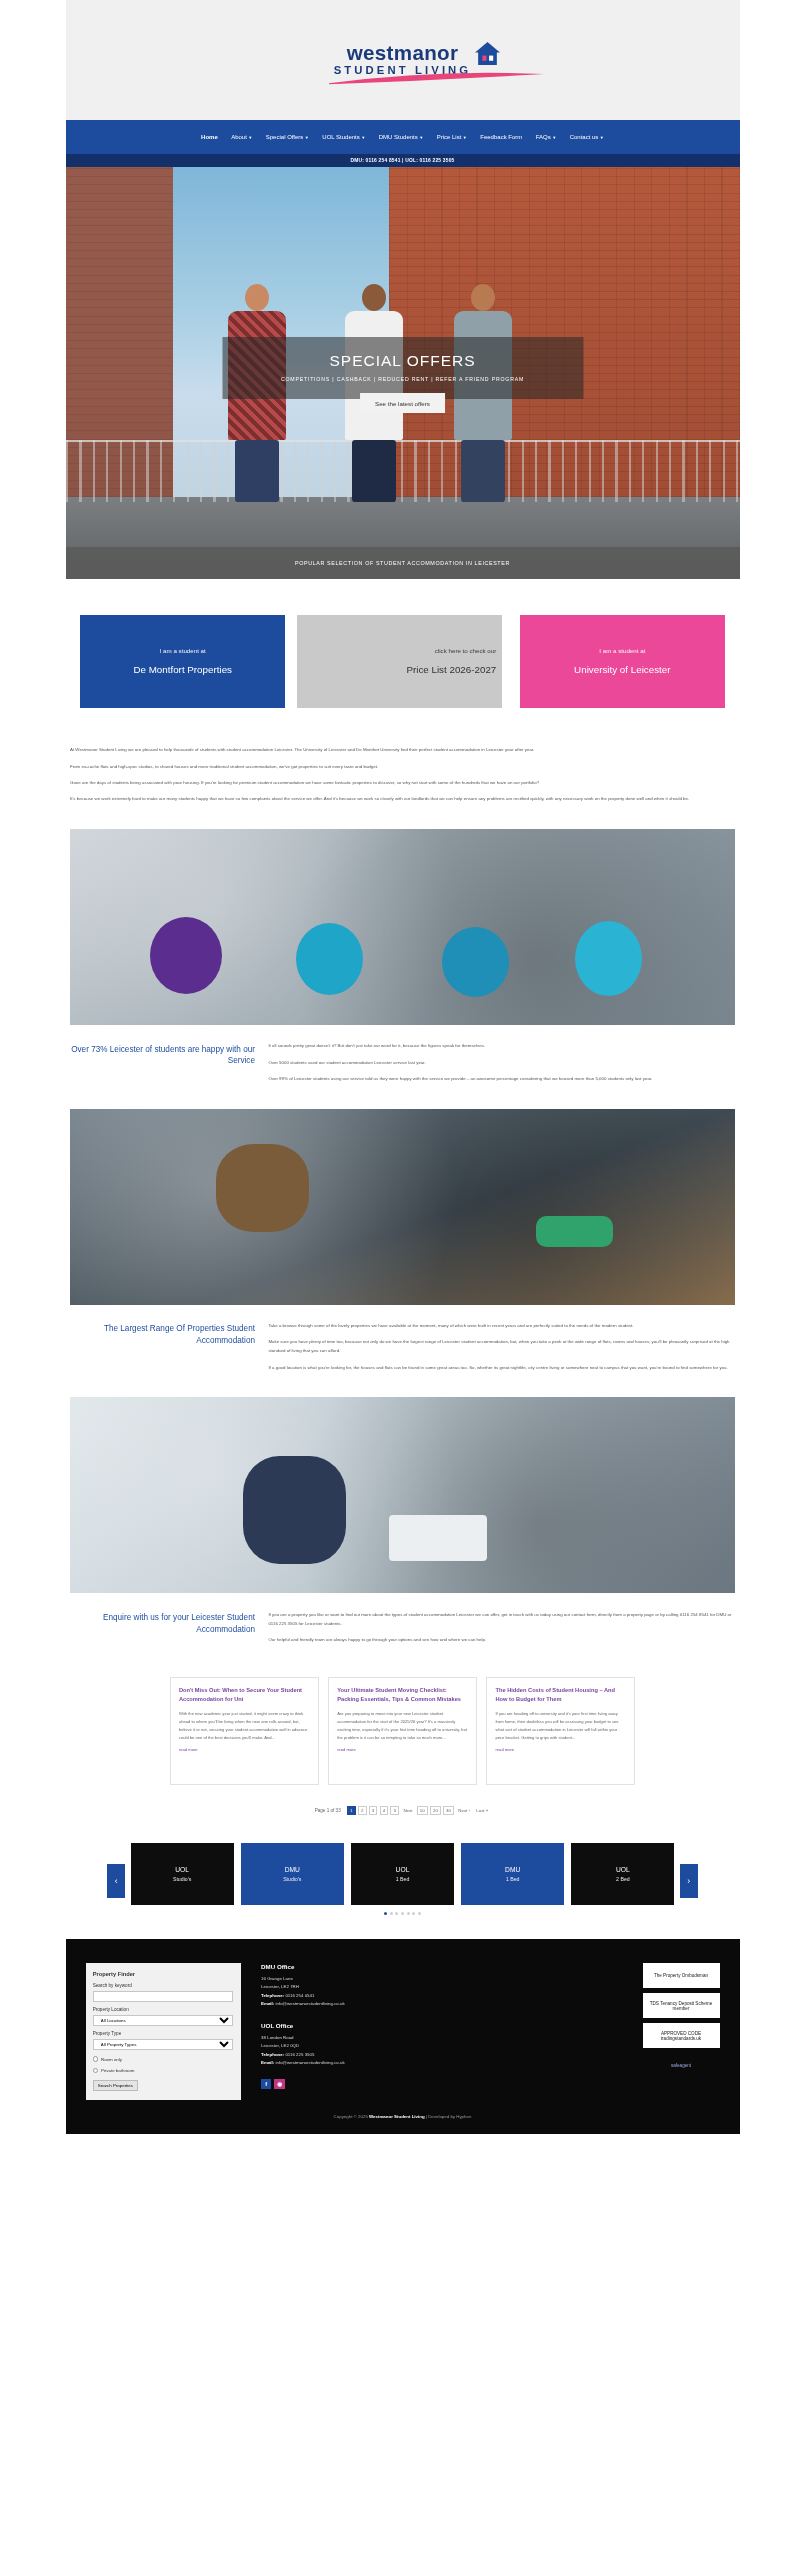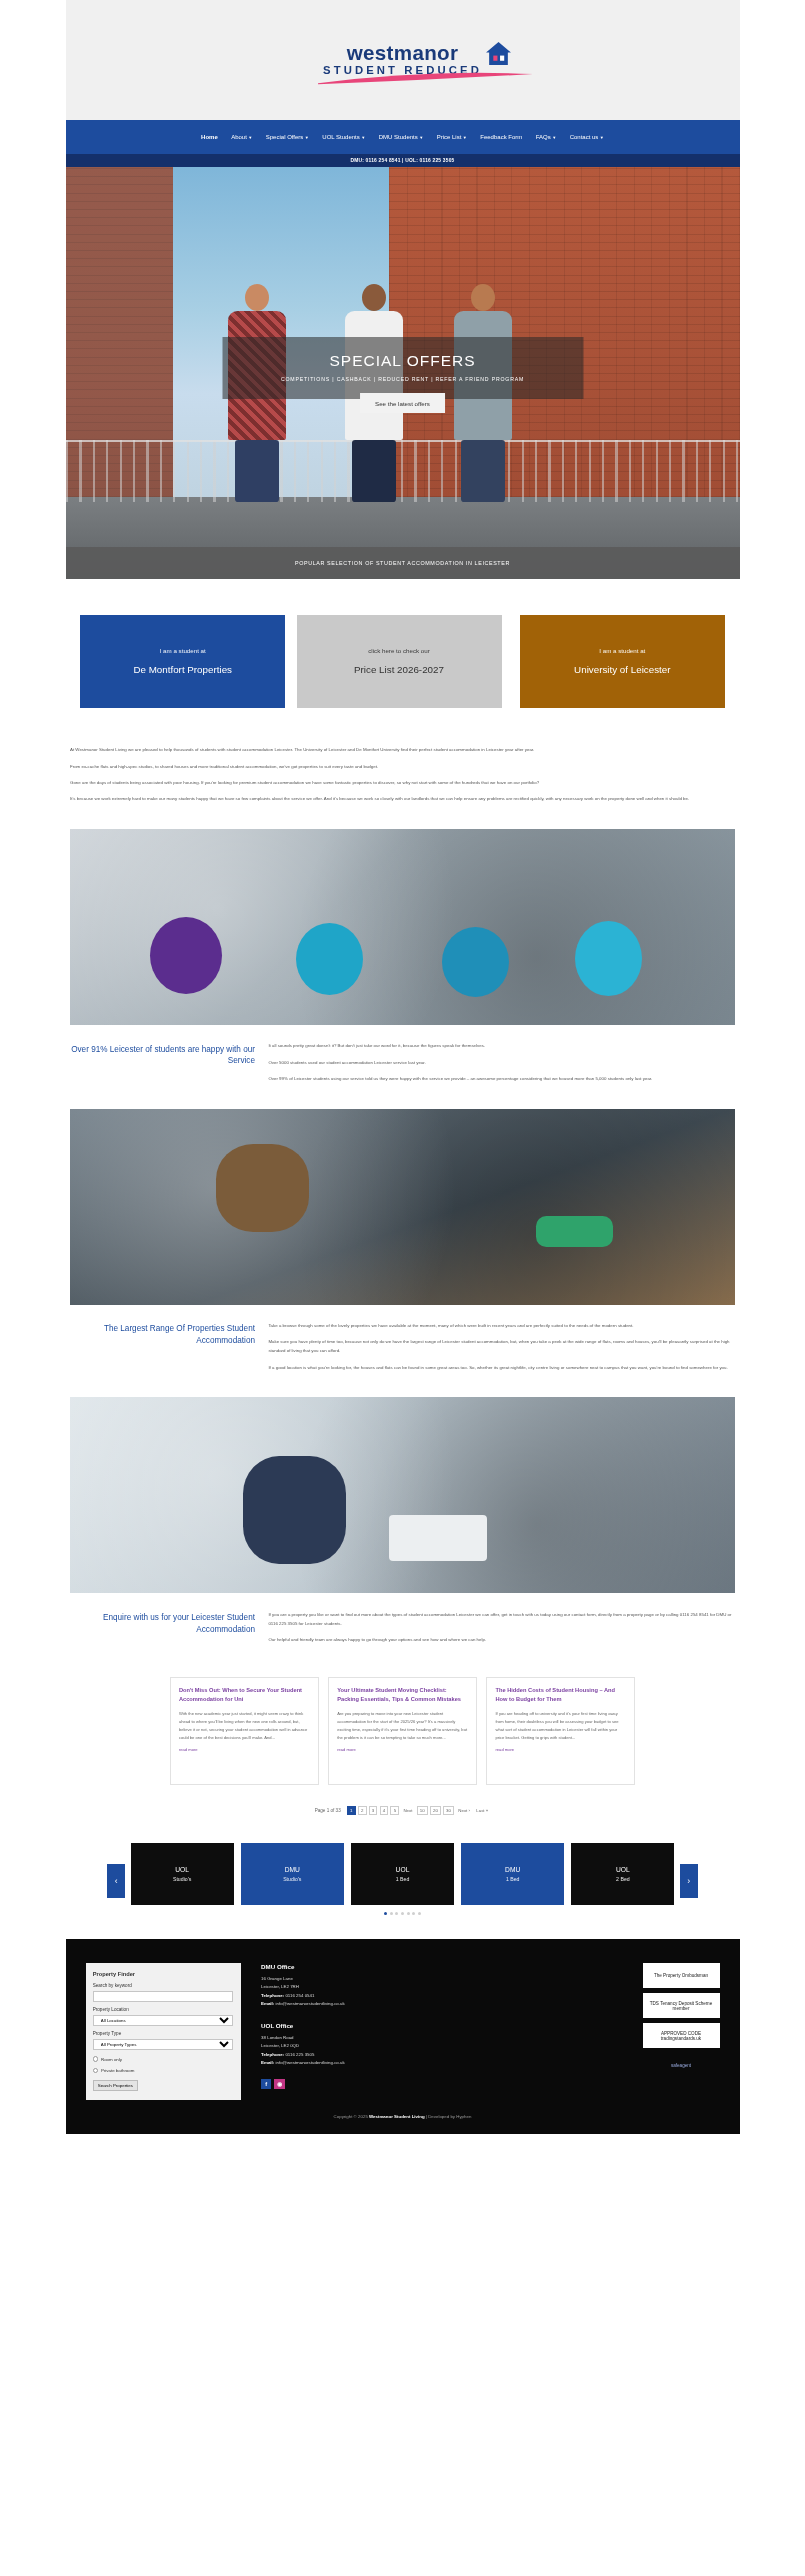--- a/index.html
+++ b/index.html
@@ -183,22 +183,22 @@
   }
   .box {
     width: 205px; height: 93px;
     display: flex; flex-direction: column;
     align-items: center; justify-content: center;
     cursor: pointer;
     text-align: center;
     padding: 5.2px;
   }
   .box-blue { background: #1d4c9e; color: #fff; }
-  .box-gray { background: #c9c9c9; color: #333; }
-  .box-black { background: #a16207; color: #fff; margin-left: 7px; }
+  .box-gray { background: #c9c9c9; color: #333; align-items: flex-end; }
+  .box-black { background: #ec4899; color: #fff; margin-left: 7px; }
   .box-small { font-size: 6.2px; margin-bottom: 9.3px; opacity: .95; }
   .box-big { font-size: 9.8px; line-height: 1.35; }
 
   
   .content-row {
     display: flex;
     max-width: 665px;
     margin: 0 auto;
     padding: 16.5px 0 5.2px;
     gap: 13.4px;
@@ -389,21 +389,21 @@
   .copyright b { color: #fff; }
 </style>
 </head>
 <body>
 
 <div class="page">
 
   <div class="logo-bar">
     <div class="logo-wrap">
       <div class="logo-main">westmanor</div>
-      <div class="logo-sub">STUDENT REDUCED</div>
+      <div class="logo-sub">STUDENT LIVING</div>
       <svg class="logo-house" viewBox="0 0 52 52">
         <path d="M26 4 L50 24 L44 24 L44 48 L8 48 L8 24 L2 24 Z" fill="#1d4c9e"></path>
         <rect x="16" y="30" width="8" height="10" fill="#e8457a"></rect>
         <rect x="29" y="30" width="8" height="10" fill="#ffffff"></rect>
       </svg>
       <svg class="logo-swoosh" viewBox="0 0 420 26">
         <path d="M0 22 Q210 -6 418 4 Q210 16 0 24 Z" fill="#e8457a"></path>
       </svg>
     </div>
   </div>
@@ -491,21 +491,21 @@
   </div>
   <div class="full-img img-a">
     <div class="img-noise"></div>
     <div class="img-blob" style="left:12%;top:45%;width:72px;height:77px;background:#5b2d8e;"></div>
     <div class="img-blob" style="left:34%;top:48%;width:67px;height:72px;background:#1fa5c8;"></div>
     <div class="img-blob" style="left:56%;top:50%;width:67px;height:70px;background:#1f8fb8;"></div>
     <div class="img-blob" style="left:76%;top:47%;width:67px;height:75px;background:#2bb3d4;"></div>
   </div>
 
   <div class="content-row">
-    <div class="content-head">Over 91% Leicester of students are happy with our Service</div>
+    <div class="content-head">Over 73% Leicester of students are happy with our Service</div>
     <div class="content-body">
       <p>It all sounds pretty great doesn't it? But don't just take our word for it, because the figures speak for themselves.</p>
       <p>Over 5000 students used our student accommodation Leicester service last year.</p>
       <p>Over 99% of Leicester students using our service told us they were happy with the service we provide – an awesome percentage considering that we housed more than 5,000 students only last year.</p>
     </div>
   </div>
   <div class="full-img img-b">
     <div class="img-noise"></div>
     <div class="img-blob" style="left:22%;top:18%;width:93px;height:88px;background:#7b5c3a;border-radius:40%;"></div>
     <div class="img-blob" style="left:70%;top:55%;width:77px;height:31px;background:#2fa36b;border-radius:10.3px;"></div>

